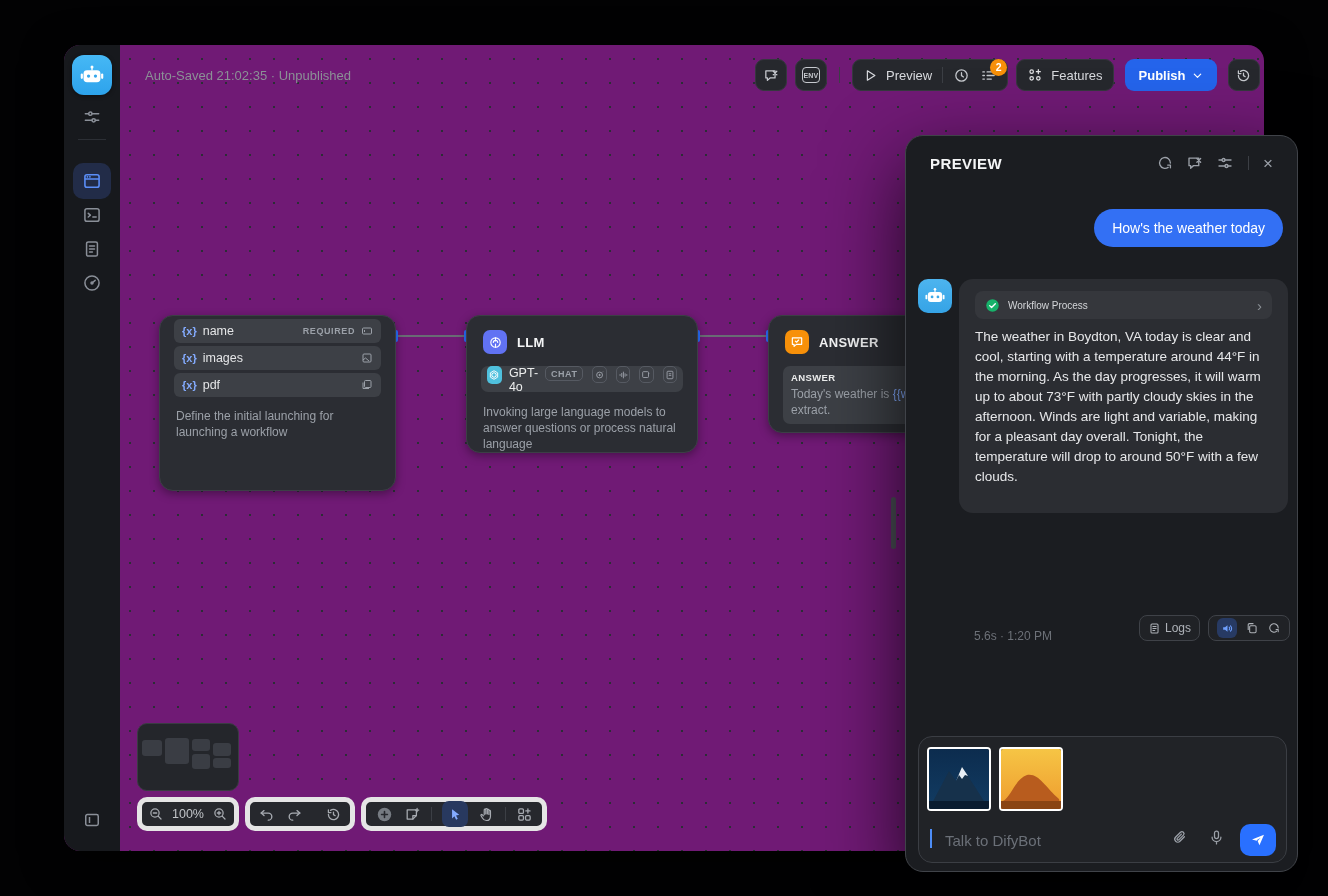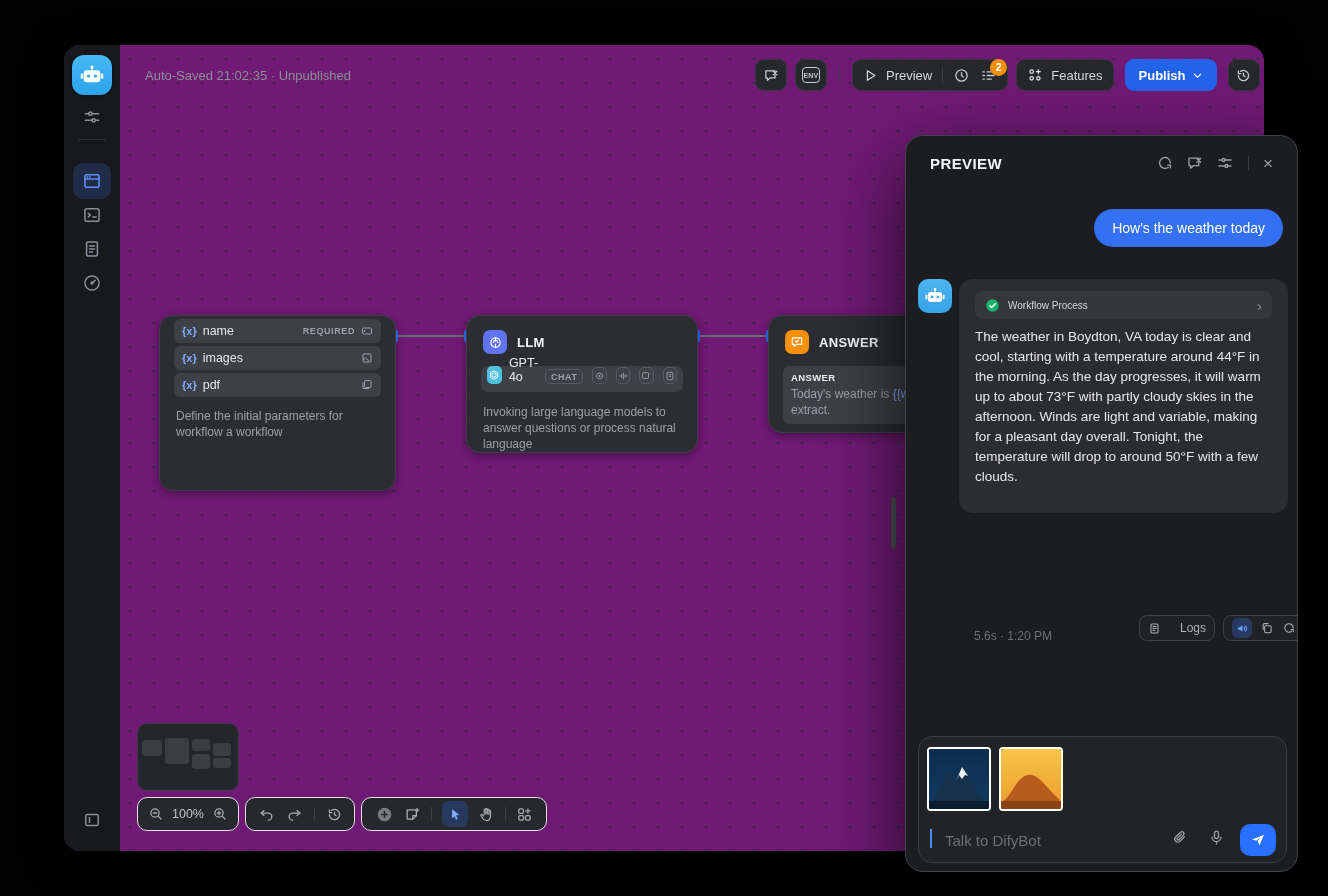--- a/index.html
+++ b/index.html
@@ -46,43 +46,43 @@
   .node-head{display:flex;align-items:center;gap:10px;padding:14px 16px 8px 16px;}
   .node-ic{width:24px;height:24px;border-radius:7px;display:flex;align-items:center;justify-content:center;}
   .node-title{font-size:13px;font-weight:700;color:#f4f5f6;letter-spacing:.3px;}
   .vrow{margin:3px 14px;height:24px;background:#3d4046;border-radius:6px;display:flex;align-items:center;
         padding:0 8px;gap:6px;box-sizing:border-box;}
   .fx{color:#84abff;font-size:11px;font-weight:700;}
   .vname{font-size:12.5px;color:#e4e5e7;flex:1;}
   .vtag{font-size:9px;color:#9ba0a8;letter-spacing:.6px;font-weight:600;}
   .vic{color:#9ba0a8;}
   .node-desc{padding:8px 16px 14px 16px;font-size:12px;line-height:16px;color:#9ba0a8;}
-  .model-row{margin:4px 14px;height:26px;background:#3d4046;border-radius:7px;display:flex;align-items:flex-end;
-             padding:8px 6px;gap:7px;box-sizing:border-box;}
+  .model-row{margin:4px 14px;height:26px;background:#3d4046;border-radius:7px;display:flex;align-items:flex-start;
+             padding:0 6px;gap:7px;box-sizing:border-box;}
   .model-ic{width:18px;height:18px;border-radius:5px;background:#4fc0dd;display:flex;align-items:center;justify-content:center;}
   .model-name{font-size:12.5px;color:#eceded;flex:1;}
   .pill{border:1px solid #565a62;border-radius:5px;color:#9ba0a8;font-size:9px;font-weight:700;
         letter-spacing:.5px;padding:1.5px 5px;}
   .pill-ic{border:1px solid #565a62;border-radius:5px;width:15px;height:15px;display:flex;align-items:center;
            justify-content:center;color:#9ba0a8;margin-left:2px;}
   .ans-body{margin:4px 14px;background:#3d4046;border-radius:7px;padding:6px 8px;box-sizing:border-box;}
   .ans-label{font-size:9.5px;font-weight:700;color:#eceded;letter-spacing:.4px;margin-bottom:3px;}
   .ans-text{font-size:12px;line-height:16px;color:#9ba0a8;}
   .ans-var{color:#84abff;}
 
   .edge{position:absolute;height:2px;background:#686c74;z-index:1;}
   .ehandle{position:absolute;top:-5px;width:4px;height:12px;border-radius:2px;background:#2970ff;}
 
   .scroll-thumb{position:absolute;left:827px;top:452px;width:5px;height:52px;border-radius:3px;background:#4a4e55;z-index:2;}
 
   
   .minimap{position:absolute;left:73px;top:678px;width:100px;height:66px;background:#24262b;
            border:1px solid #393c42;border-radius:10px;z-index:3;}
   .mm-block{position:absolute;background:#3a3d44;border-radius:3px;}
-  .bar{position:absolute;top:752px;height:34px;background:#26282d;border:1px solid #e5e5e5;border-radius:10px;
+  .bar{position:absolute;top:752px;height:34px;background:#26282d;border:5px solid #e5e5e5;border-radius:10px;
        display:flex;align-items:center;padding:0 8px;gap:8px;z-index:3;box-sizing:border-box;color:#a7abb1;}
   .bar .zoomtxt{font-size:12.5px;color:#c2c5c9;}
   .bar-div{width:1px;height:14px;background:#3c3f45;}
   .tool-active{width:26px;height:26px;border-radius:7px;background:#28395f;display:flex;align-items:center;
                justify-content:center;color:#84abff;}
 
   
   .panel{position:absolute;left:905px;top:135px;width:393px;height:737px;background:#1b1d21;
          border:1px solid #404349;border-radius:18px;z-index:10;box-shadow:0 28px 80px rgba(0,0,0,.75);
          box-sizing:border-box;overflow:hidden;}
@@ -99,21 +99,21 @@
   .bot-bubble{position:absolute;left:53px;top:143px;width:329px;background:#2b2d32;border-radius:14px;
               padding:10px 16px 26px 16px;box-sizing:border-box;}
   .wp-row{height:28px;background:#35373c;border-radius:8px;display:flex;align-items:center;gap:8px;
           padding:0 10px;margin:2px 0 8px 0;}
   .wp-text{flex:1;font-size:10px;color:#d3d5d8;}
   .wp-chevron{color:#8b9096;font-size:15px;}
   .bot-text{font-size:13.5px;line-height:20px;color:#e6e7e9;}
   .meta{position:absolute;left:68px;top:493px;font-size:12px;color:#6d7178;}
   .msg-actions{position:absolute;left:233px;top:479px;display:flex;gap:8px;align-items:center;}
   .act-pill{height:26px;background:#202226;border:1px solid #3f4248;border-radius:8px;display:flex;
-            align-items:center;gap:19px;padding:0 8px;color:#aeb2b8;font-size:12px;box-sizing:border-box;}
+            align-items:center;gap:4px;padding:0 8px;color:#aeb2b8;font-size:12px;box-sizing:border-box;}
   .speaker-bg{width:20px;height:20px;border-radius:6px;background:#273a63;display:flex;align-items:center;
               justify-content:center;color:#6fa0ff;}
 
   .input-card{position:absolute;left:12px;top:600px;width:369px;height:127px;background:#212327;
               border:1px solid #3b3e44;border-radius:14px;box-sizing:border-box;}
   .thumb{position:absolute;top:10px;width:64px;height:64px;border:2px solid #fff;border-radius:4px;overflow:hidden;box-sizing:border-box;}
   .chat-input{position:absolute;left:14px;top:90px;width:210px;height:24px;background:transparent;border:none;
               outline:none;color:#e6e7e9;font-size:15px;font-family:"Liberation Sans",sans-serif;padding-left:12px;}
   .chat-input::placeholder{color:#6b7078;}
   .caret{position:absolute;left:11px;top:92px;width:2px;height:19px;background:#4d8df7;}
@@ -279,21 +279,21 @@
       <div class="vrow">
         <span class="fx">{x}</span>
         <span class="vname">pdf</span>
         <span class="vic">
           <svg width="12" height="12" viewBox="0 0 24 24" fill="none" stroke="currentColor" stroke-width="2">
               <rect x="7" y="3" width="13" height="14" rx="2"></rect>
               <path d="M4 7v12h12"></path>
             </svg>
         </span>
       </div>
-      <div class="node-desc">Define the initial parameters for workflow a workflow</div>
+      <div class="node-desc">Define the initial launching for launching a workflow</div>
     </div>
 
     <div class="node" style="left:402px;top:270px;width:232px;height:138px;">
       <div class="node-head">
         <span class="node-ic" style="background:#6172f3;">
           <svg width="15" height="15" viewBox="0 0 24 24" fill="none" stroke="#fff" stroke-width="1.8" stroke-linecap="round">
             <circle cx="12" cy="12" r="7.5"></circle>
               <path d="M12 4.5v5M12 14.5v5M8.5 12a3.5 3.5 0 017 0"></path>
           </svg>
         </span>

